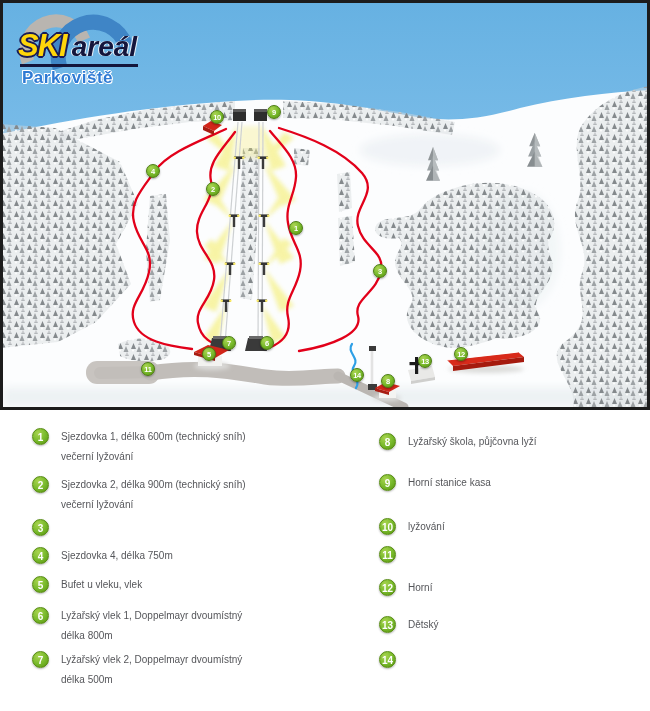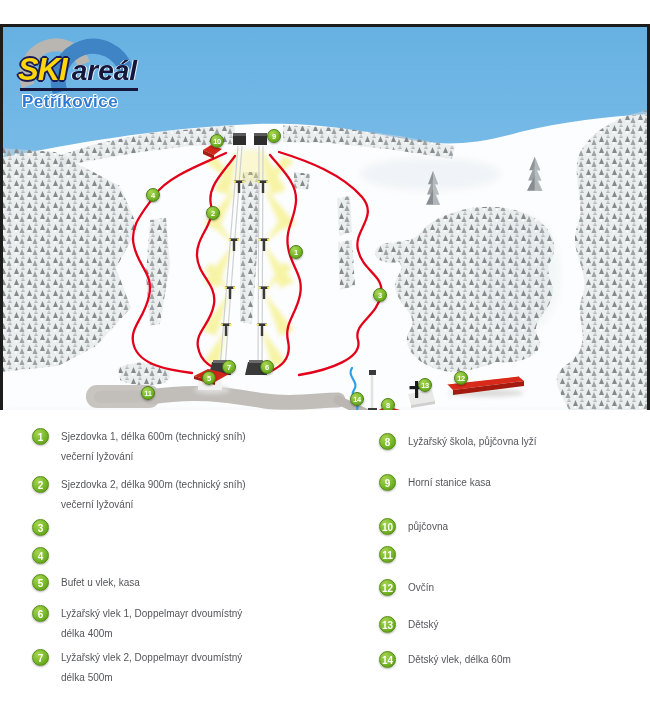--- a/index.html
+++ b/index.html
@@ -1,19 +1,19 @@
 <!DOCTYPE html>
 <html><head>
 <meta charset="utf-8">
 <style>
   html,body{margin:0;padding:0;background:#ffffff;}
   .page{position:relative;width:650px;height:711px;background:#ffffff;overflow:hidden;
         font-family:"Liberation Sans",sans-serif;}
   
-  .map{position:absolute;left:0;top:0;width:650px;height:410px;margin-top:24px;}
+  .map{position:absolute;left:0;top:0;width:650px;height:410px;}
   .map svg{display:block;}
   
   .logo{position:absolute;left:12px;top:8px;width:150px;height:80px;}
   .logo-arcs{position:absolute;left:0;top:0;}
   .logo-line1{position:absolute;left:6px;top:20px;font-style:italic;font-weight:bold;white-space:nowrap;}
   .logo-ski{font-size:31px;color:#ffd60a;letter-spacing:-1px;
             text-shadow:-2px 0 #1b1c55,2px 0 #1b1c55,0 -2px #1b1c55,0 2px #1b1c55,
                         -1px -1px #1b1c55,1px 1px #1b1c55,-1px 1px #1b1c55,1px -1px #1b1c55;}
   .logo-areal{font-size:28px;color:#14163c;margin-left:5px;
             text-shadow:-1px 0 #e8f2fa,1px 0 #e8f2fa;}
@@ -221,21 +221,21 @@
       <rect x="1.5" y="1.5" width="647" height="407" fill="none" stroke="#1c1c1c" stroke-width="3"></rect>
     </svg>
 
     <div class="logo">
       <svg class="logo-arcs" width="150" height="80" viewBox="0 0 150 80">
         <path d="M16,54 A30,30 0 0 1 72,32" stroke="#b9b5b0" stroke-width="13" fill="none"></path>
         <path d="M48,60 A34,34 0 0 1 114,38" stroke="#3f85c6" stroke-width="15" fill="none"></path>
       </svg>
       <div class="logo-line1"><span class="logo-ski">SKI</span><span class="logo-areal">areál</span></div>
       <div class="logo-underline"></div>
-      <div class="logo-town">Petříkovice</div>
+      <div class="logo-town">Parkoviště</div>
     </div>
 
     <div>
 
         <div class="marker" style="left: 296px; top: 228px;">
           <span>1</span>
         </div>
 
         <div class="marker" style="left: 213px; top: 189px;">
           <span>2</span>
@@ -305,31 +305,32 @@
           <span class="ltext">Sjezdovka 2, délka 900m (technický sníh)
 večerní lyžování</span>
         </div>
 
         <div class="legend-item">
           <span class="badge">3</span>
         </div>
 
         <div class="legend-item">
           <span class="badge">4</span>
+          <span class="ltext">Sjezdovka 4, délka 750m</span>
         </div>
 
         <div class="legend-item">
           <span class="badge">5</span>
-          <span class="ltext">Bufet u vlek, kasa</span>
+          <span class="ltext">Bufet u vleku, vlek</span>
         </div>
 
         <div class="legend-item">
           <span class="badge">6</span>
           <span class="ltext">Lyžařský vlek 1, Doppelmayr dvoumístný
-délka 400m</span>
+délka 800m</span>
         </div>
 
         <div class="legend-item">
           <span class="badge">7</span>
           <span class="ltext">Lyžařský vlek 2, Doppelmayr dvoumístný
 délka 500m</span>
         </div>
       </div>
     <div class="col col-right">
 
@@ -338,36 +339,35 @@
           <span class="ltext">Lyžařský škola, půjčovna lyží</span>
         </div>
 
         <div class="legend-item">
           <span class="badge">9</span>
           <span class="ltext">Horní stanice kasa</span>
         </div>
 
         <div class="legend-item">
           <span class="badge">10</span>
-          <span class="ltext">půjčovna</span>
+          <span class="ltext">lyžování</span>
         </div>
 
         <div class="legend-item">
           <span class="badge">11</span>
         </div>
 
         <div class="legend-item">
           <span class="badge">12</span>
-          <span class="ltext">Ovčín</span>
+          <span class="ltext">Horní</span>
         </div>
 
         <div class="legend-item">
           <span class="badge">13</span>
           <span class="ltext">Dětský</span>
         </div>
 
         <div class="legend-item">
           <span class="badge">14</span>
-          <span class="ltext">Dětský vlek, délka 60m</span>
         </div>
       </div>
   </div>
 </div>
 
 </body></html>

